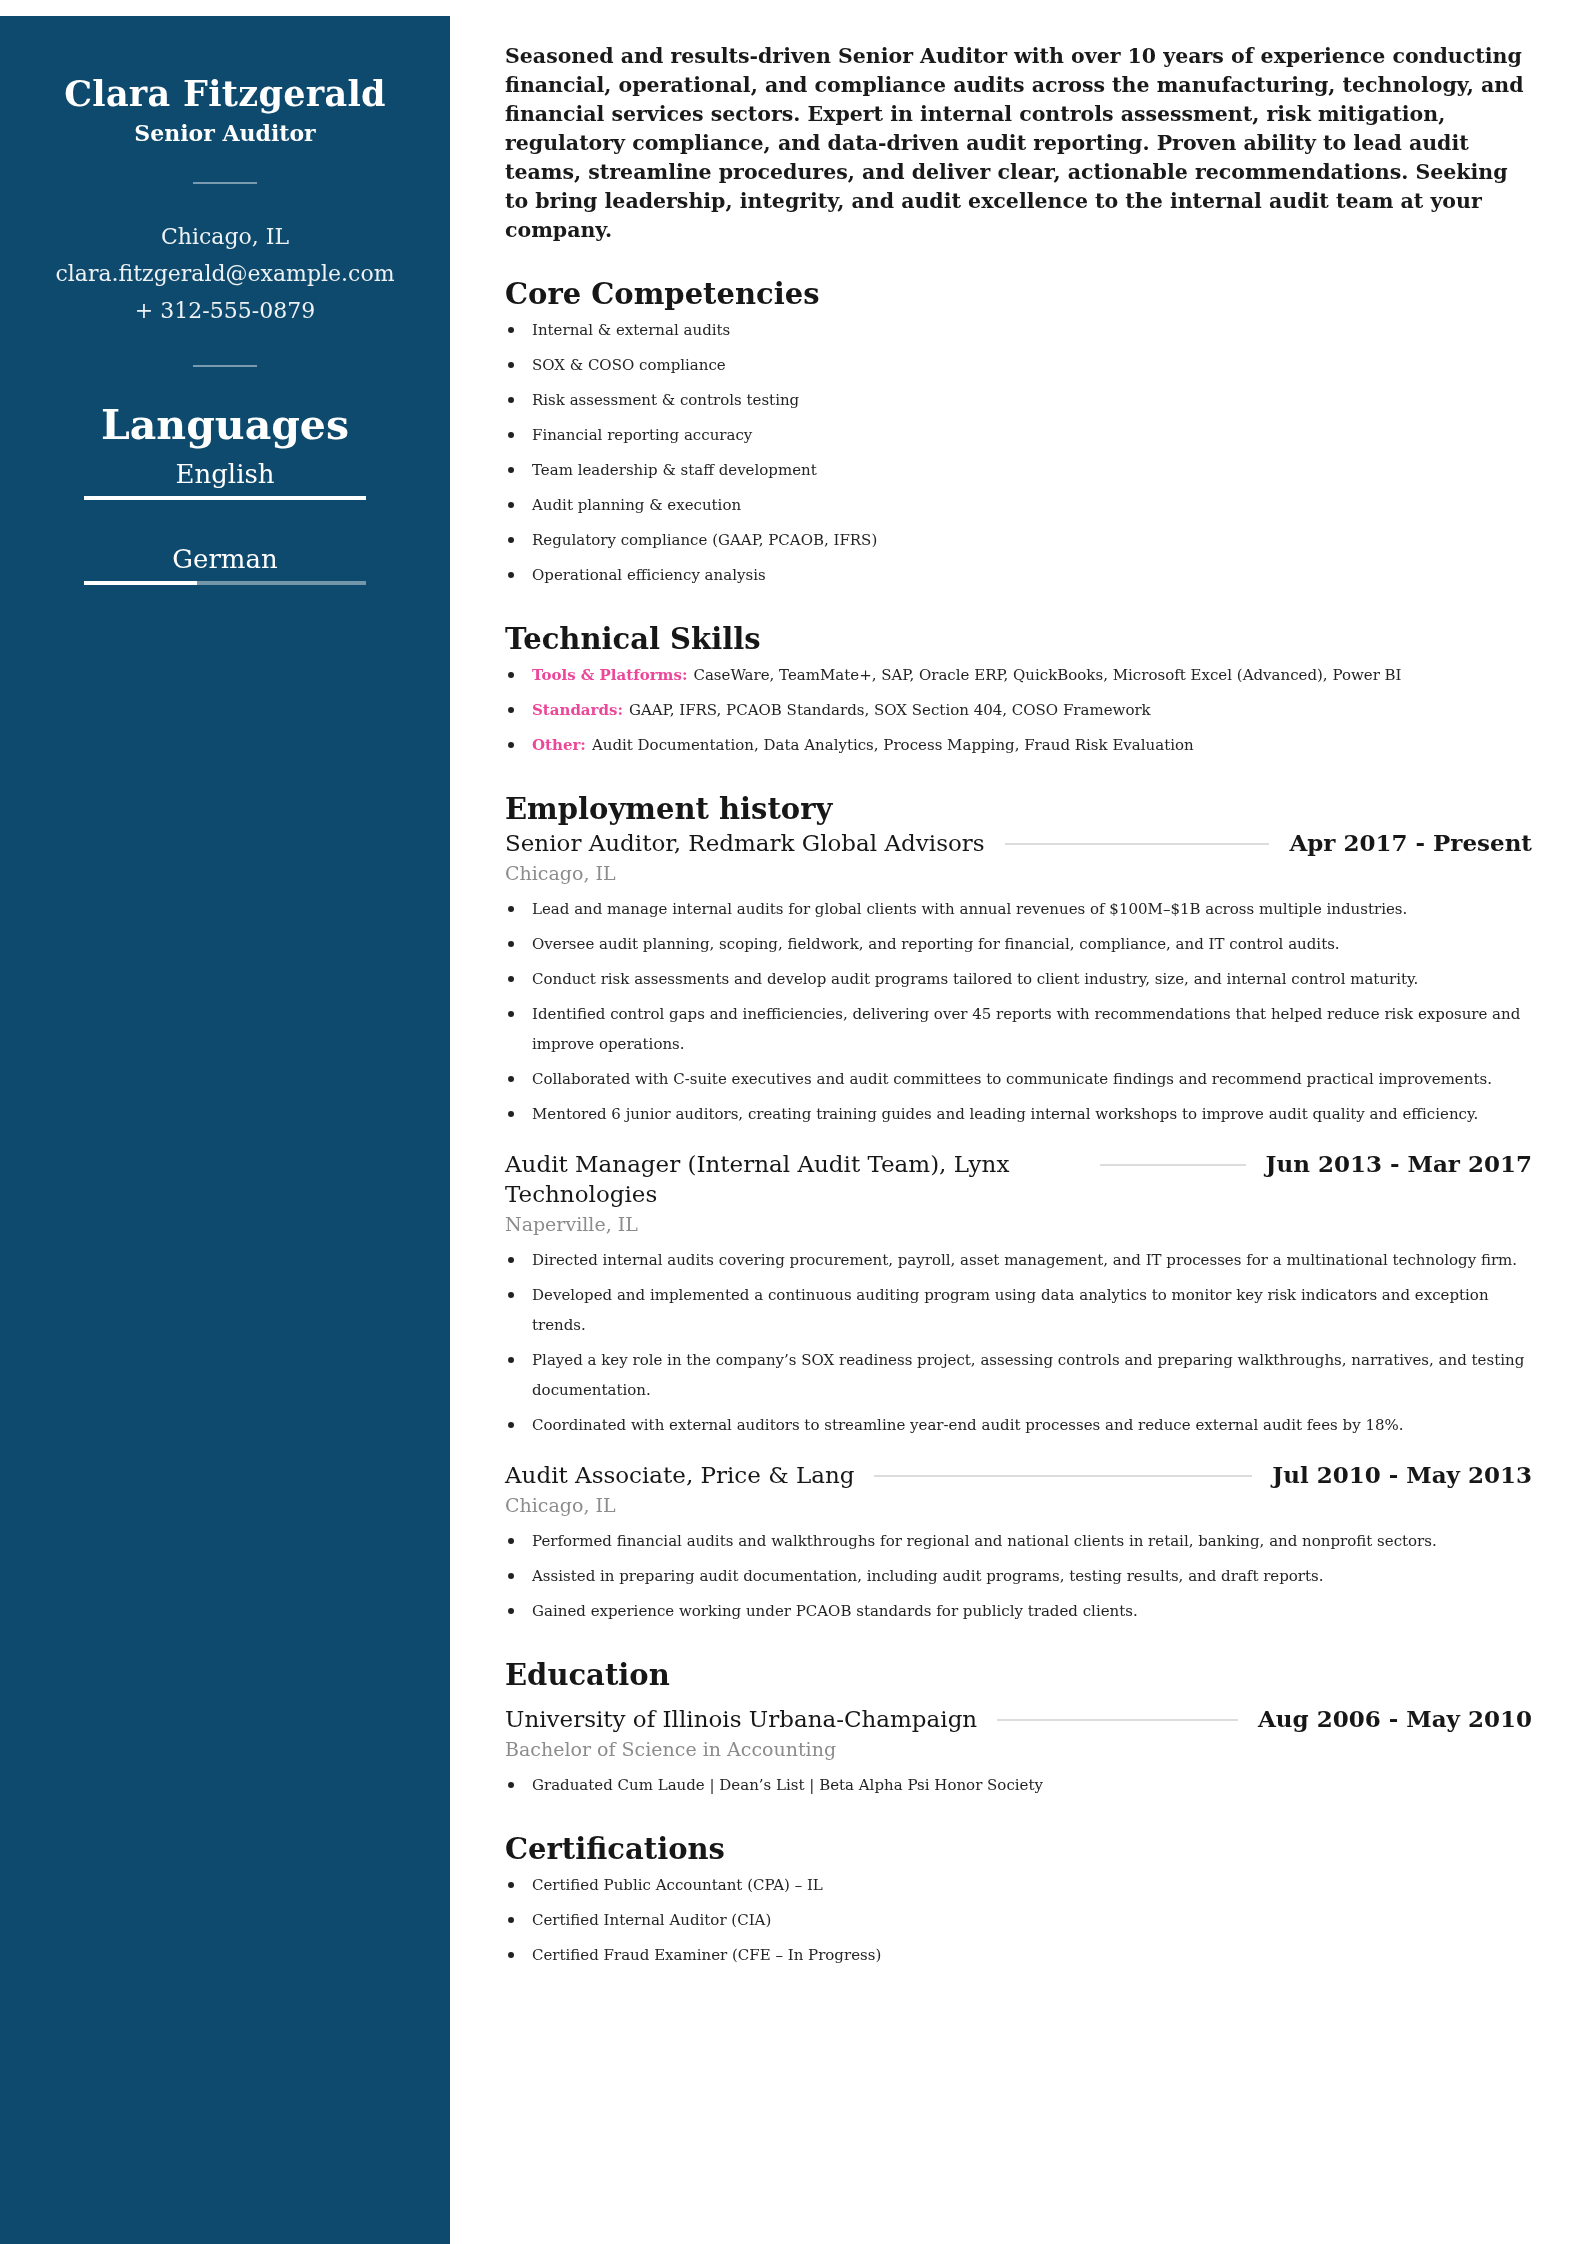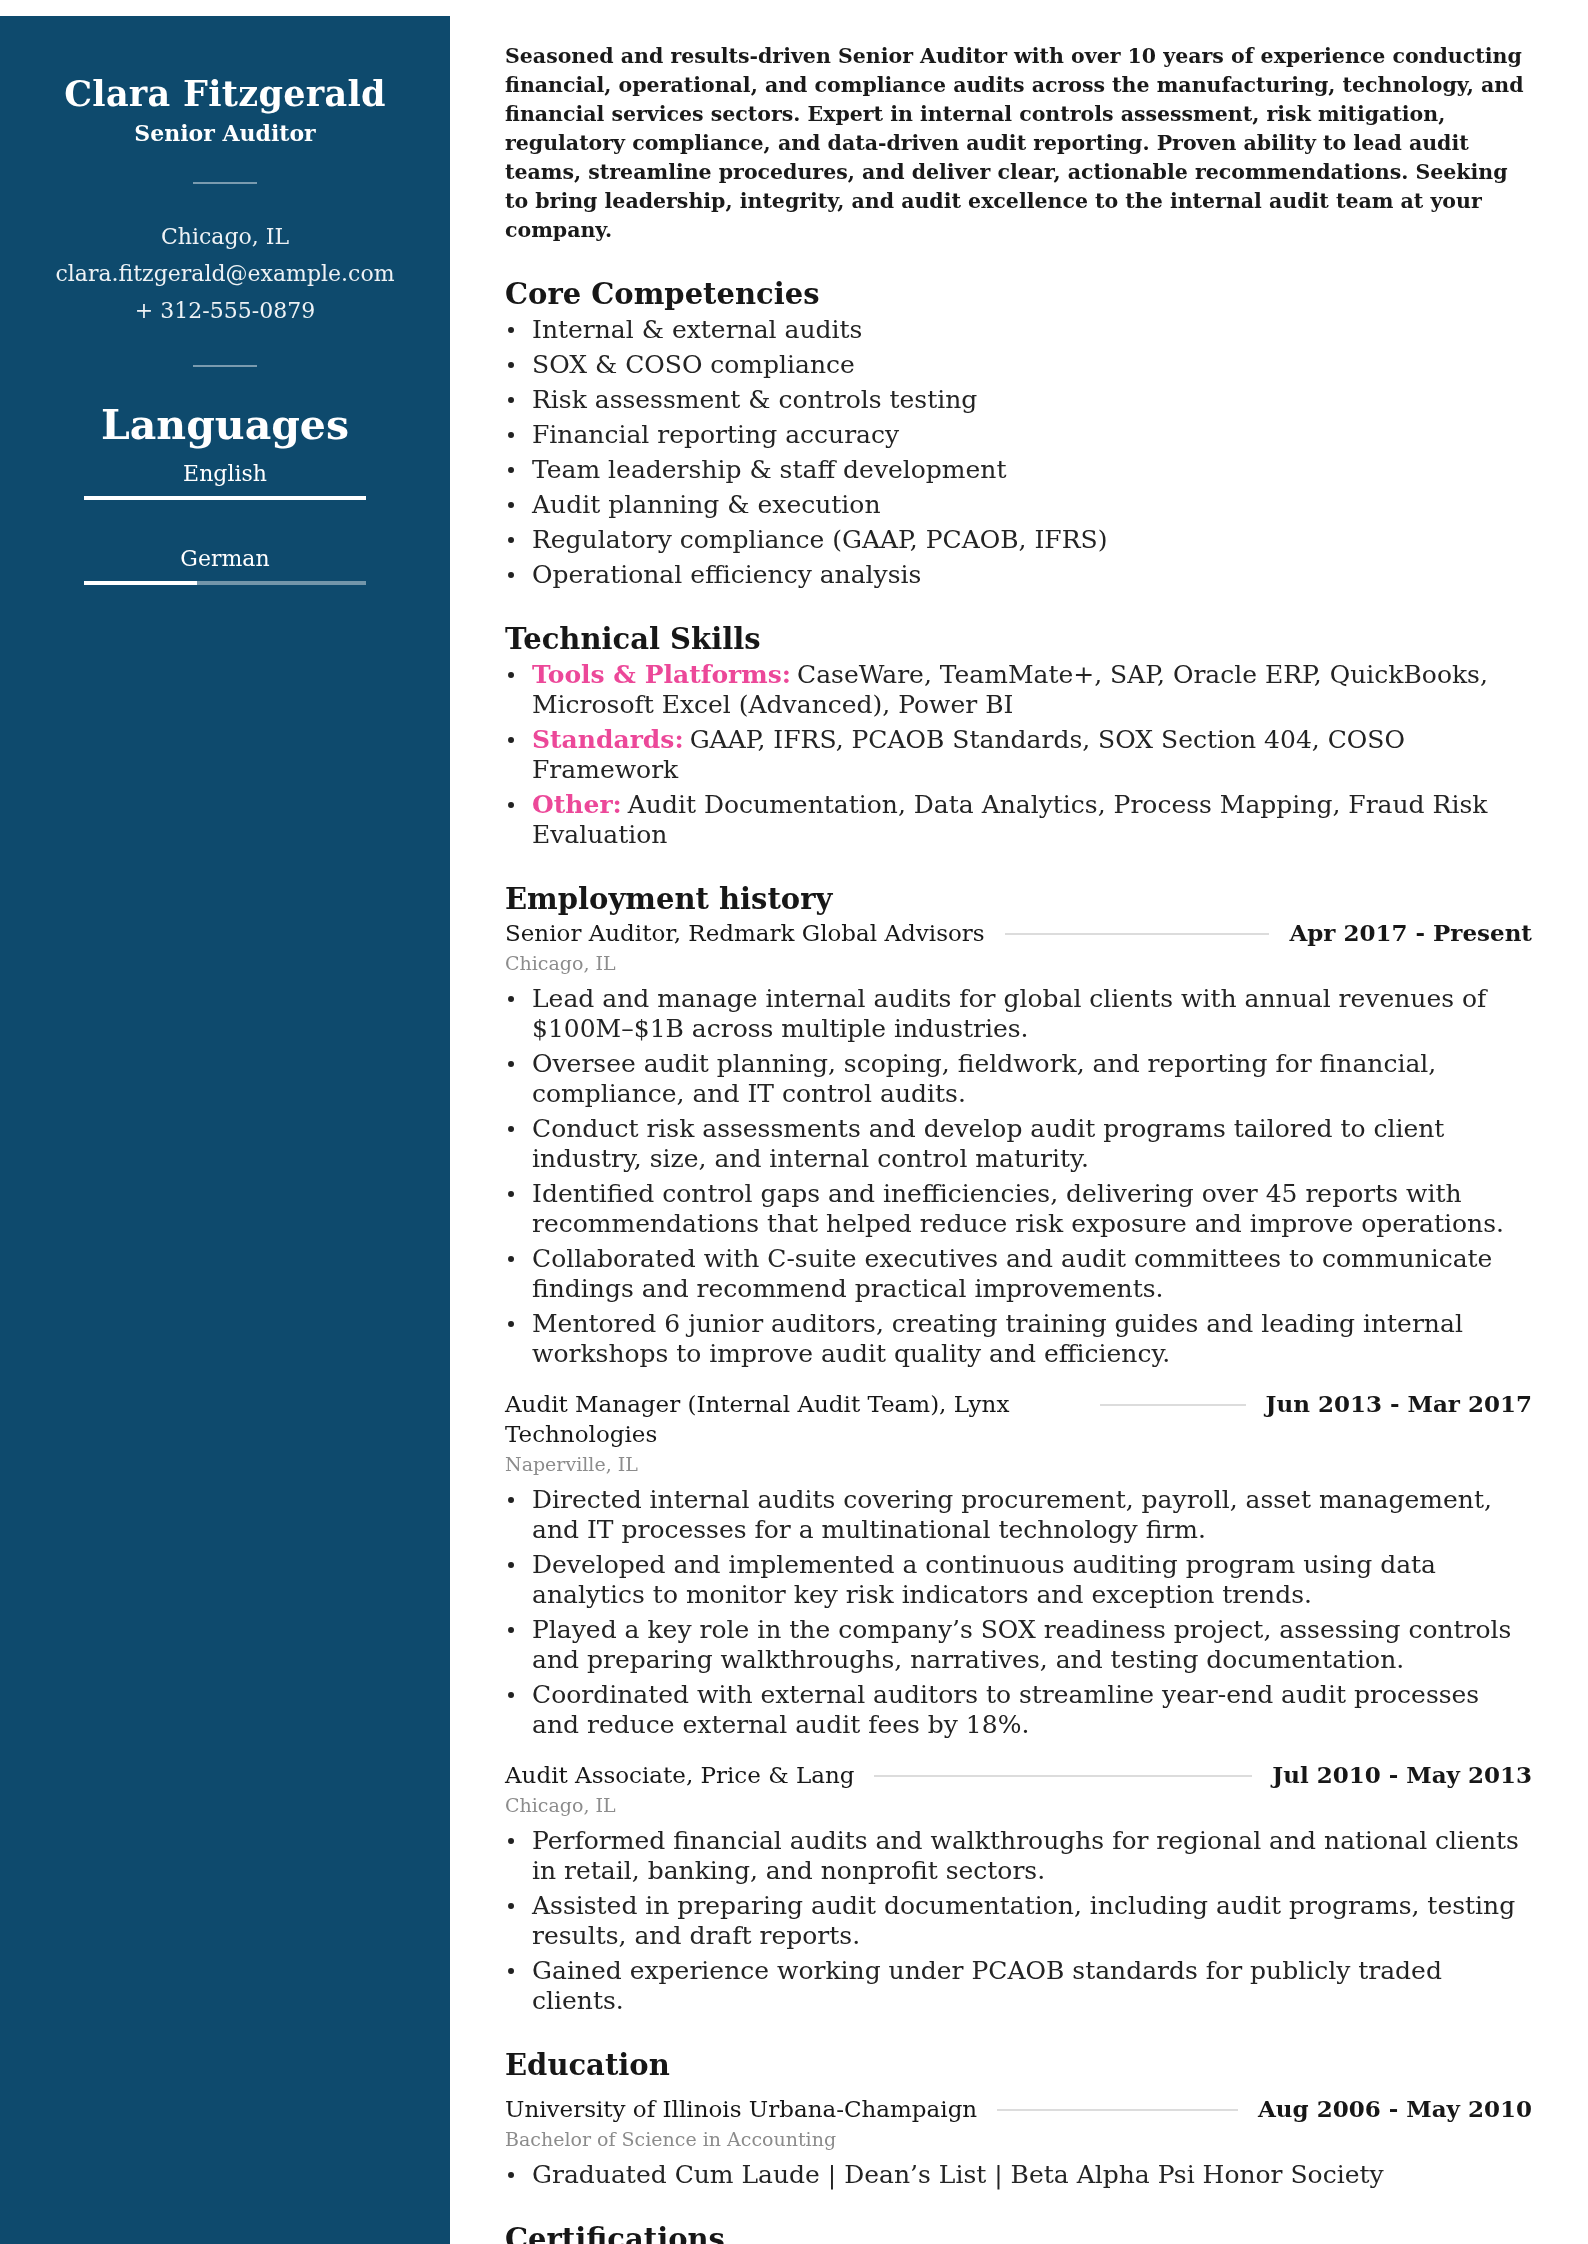--- a/index.html
+++ b/index.html
@@ -16,39 +16,39 @@
     box-sizing:border-box; padding-top:56px;margin-top:16px;
   }
   .side-name { font-size:35px; font-weight:bold; line-height:44px; letter-spacing:0.3px; }
   .side-role { font-size:22px; font-weight:bold; margin-top:4px; }
   .side-divider {
     width:64px; height:0; border-top:2px solid rgba(255,255,255,0.45);
     margin:36px auto 34px auto;
   }
   .contact-line { font-size:22px; line-height:37px; color:rgba(255,255,255,0.93); }
   .side-heading { font-size:41px; font-weight:bold; margin:4px 0 10px 0; }
-  .lang-label { font-size:22px; line-height:30px; }
+  .lang-label { font-size:26px; line-height:30px; }
   .lang-bar {
     width:282px; height:4px; background:rgba(255,255,255,0.42);
     margin:7px auto 44px auto; position:relative;
   }
   .lang-fill { position:absolute; left:0; top:0; height:100%; background:#ffffff; }
 
   
   .main {
     position:absolute; left:450px; top:0; width:1138px; height:1984px;
     box-sizing:border-box; padding:42px 56px 15px 55px;
   }
   .summary { font-weight:bold; font-size:20.5px; line-height:29px; color:#1a1a1a; }
   .section-heading { font-size:29px; font-weight:bold; color:#171717; margin:32px 0 10px 0; line-height:34px; }
   .tight { margin-bottom:4px; }
 
   ul.blist { list-style:none; margin:0; padding:0; }
   ul.blist li {
-    position:relative; padding-left:27px; font-size:25px; line-height:30px;
+    position:relative; padding-left:27px; font-size:15px; line-height:30px;
     margin-bottom:5px; color:#242424;
   }
   ul.blist li::before {
     content:""; position:absolute; left:3px; top:12px; width:6px; height:6px;
     border-radius:50%; background:#222;
   }
   ul.blist li b { margin-right:6px; color:#ec4899; }
 
   .job { margin-top:20px; }
   .job-head { display:flex; align-items:flex-start; }

